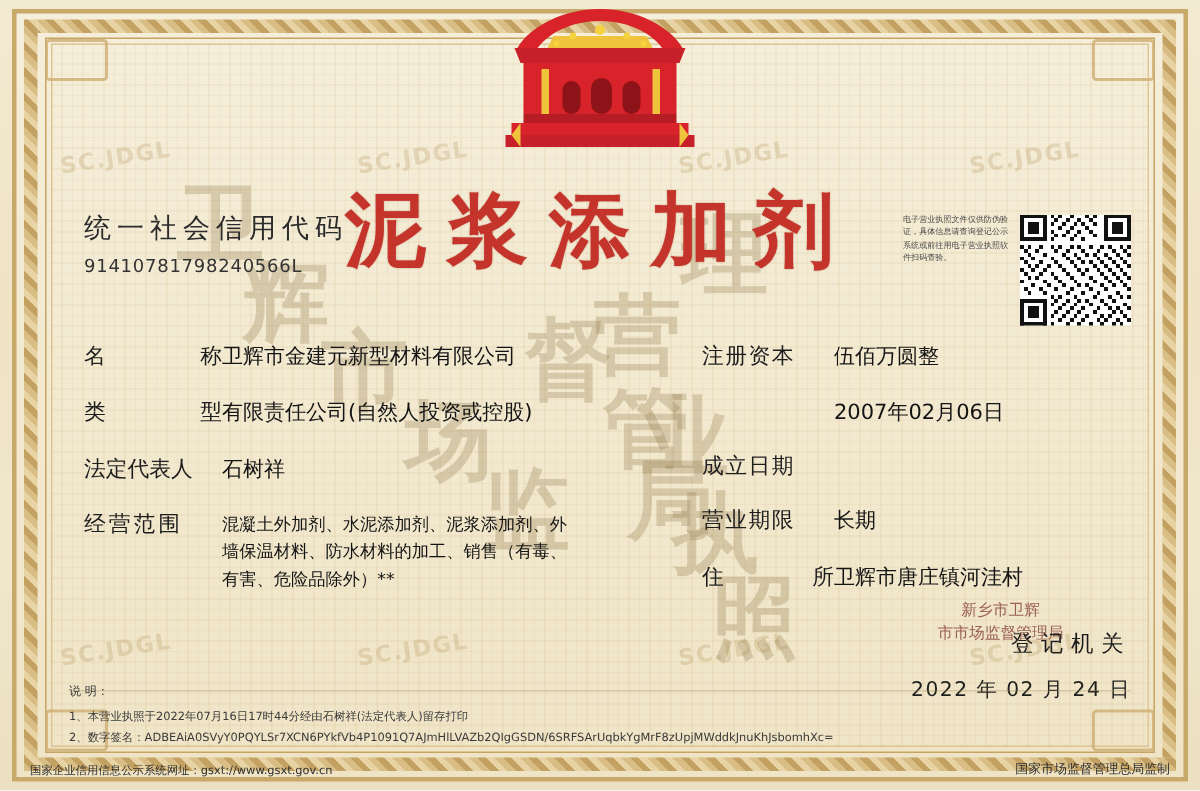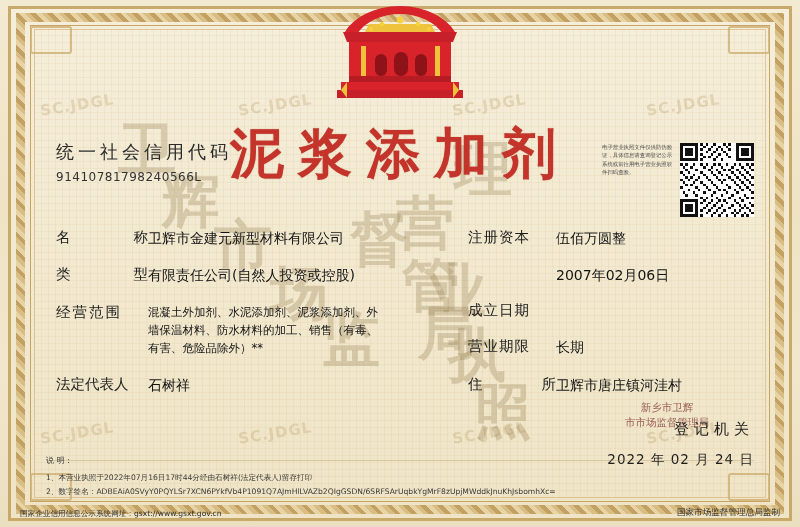--- a/index.html
+++ b/index.html
@@ -426,27 +426,27 @@
 
     <div class="row">
       <div class="lbl">
         <span>类</span>
         <span>型</span>
       </div>
       <div class="val">有限责任公司(自然人投资或控股)</div>
     </div>
 
     <div class="row">
+      <div class="lbl" style="letter-spacing:0;">法定代表人</div>
+      <div class="val">石树祥</div>
+    </div>
+
+    <div class="row">
       <div class="lbl" style="letter-spacing:2px;">经营范围</div>
       <div class="val small">混凝土外加剂、水泥添加剂、泥浆添加剂、外墙保温材料、防水材料的加工、销售（有毒、有害、危险品除外）**</div>
-    </div>
-
-    <div class="row">
-      <div class="lbl" style="letter-spacing:0;">法定代表人</div>
-      <div class="val">石树祥</div>
     </div>
   </div>
 
   <div class="fields-right">
     <div class="row row-right">
       <div class="lbl" style="letter-spacing:1px;">注册资本</div>
       <div class="val">伍佰万圆整</div>
     </div>
     <div class="row row-right">
       <div class="lbl" style="letter-spacing:1px;margin-top:36px;">成立日期</div>

